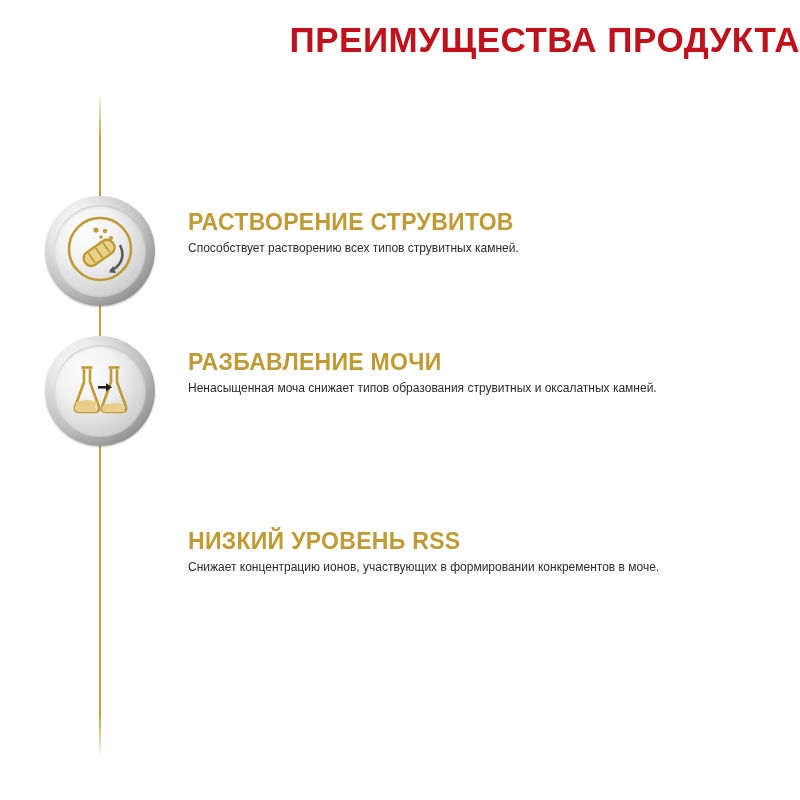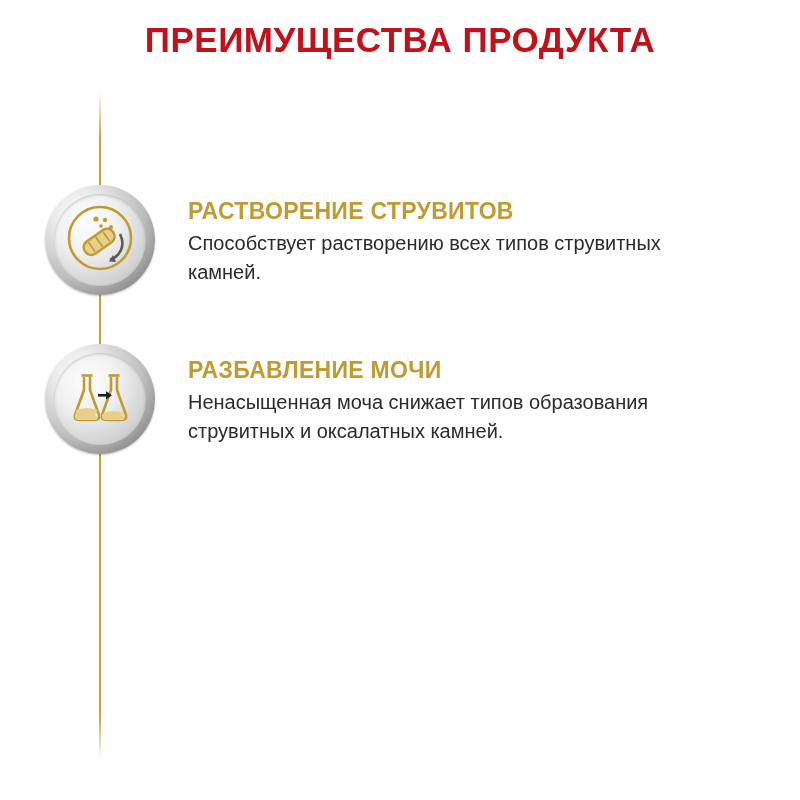--- a/index.html
+++ b/index.html
@@ -20,21 +20,21 @@
     width: 800px;
     height: 800px;
   }
 
   
   .title {
     position: absolute;
     top: 20px;
     left: 0;
     width: 800px;
-    text-align: center;
+    text-align: right;
     font-size: 35px;
     font-weight: bold;
     letter-spacing: 0.5px;
     color: #c1121c;
     font-family: "Liberation Sans", sans-serif;
   }
 
   
   .vline {
     position: absolute;
@@ -49,22 +49,22 @@
       rgba(198,160,54,0) 100%);
   }
 
   
   .row {
     position: absolute;
     left: 0;
     width: 800px;
     height: 140px;
   }
-  .row-1 { top: 185px; }
-  .row-2 { top: 344px; }
+  .row-1 { top: 196px; }
+  .row-2 { top: 336px; }
   .row-3 { top: 515px; }
 
   .badge {
     position: absolute;
     left: 45px;
     top: 0;
     width: 110px;
     height: 110px;
     border-radius: 50%;
     background: radial-gradient(circle at 32% 28%, #ffffff 0%, #e9e9e9 25%, #bdbdbd 58%, #8f8f8f 80%, #6f6f6f 100%);
@@ -98,21 +98,21 @@
   }
   .item-title {
     font-size: 23px;
     font-weight: bold;
     color: #c09a33;
     letter-spacing: 0.3px;
     margin: 0 0 5px 0;
     line-height: 1.1;
   }
   .item-desc {
-    font-size: 20px;
+    font-size: 12px;
     color: #2b2b2b;
     line-height: 1.42;
     margin: 0;
     max-width: 540px;
   }
 </style>
 </head>
 <body>
 
 <div class="page">
@@ -168,15 +168,19 @@
         </g>
       </svg>
     </div>
     <div class="texts">
       <p class="item-title">РАЗБАВЛЕНИЕ МОЧИ</p>
       <p class="item-desc">Ненасыщенная моча снижает типов образования струвитных и оксалатных камней.</p>
     </div>
   </div>
 
   <div class="row row-3">
+    <div class="texts">
+      <p class="item-title">НИЗКИЙ УРОВЕНЬ RSS</p>
+      <p class="item-desc">Снижает концентрацию ионов, участвующих в формировании конкрементов в моче.</p>
+    </div>
   </div>
 
 </div>
 
 </body></html>

